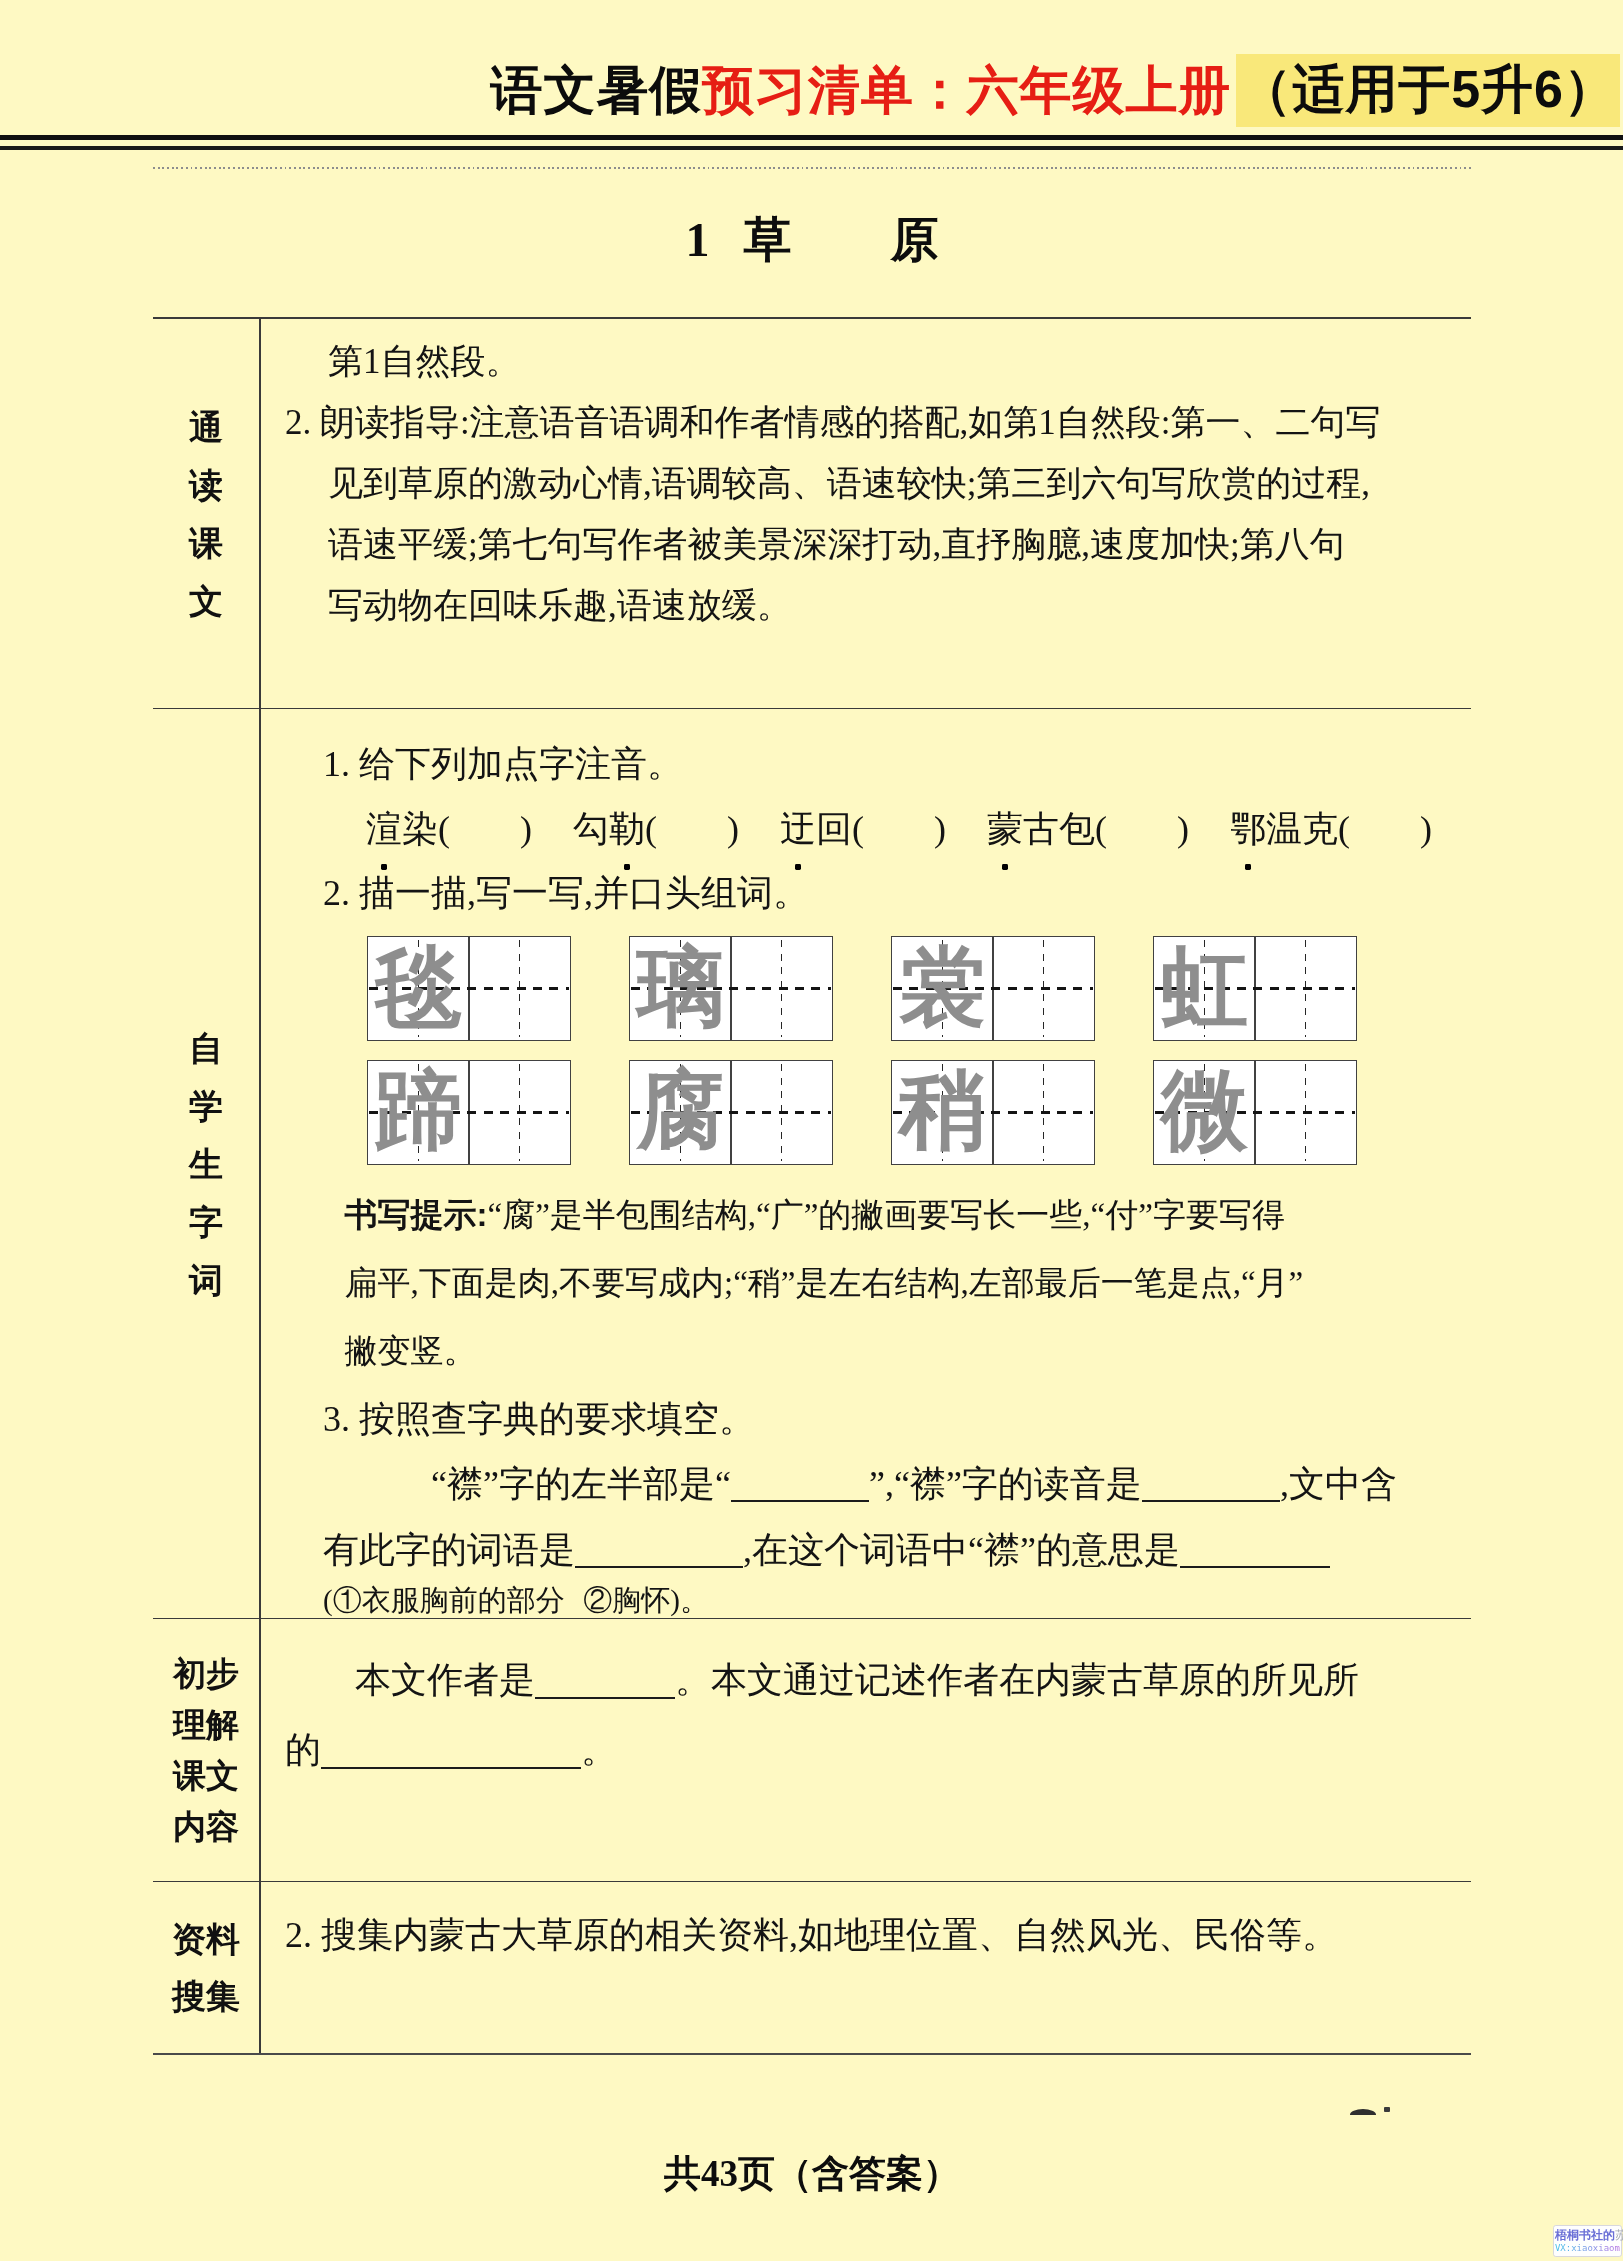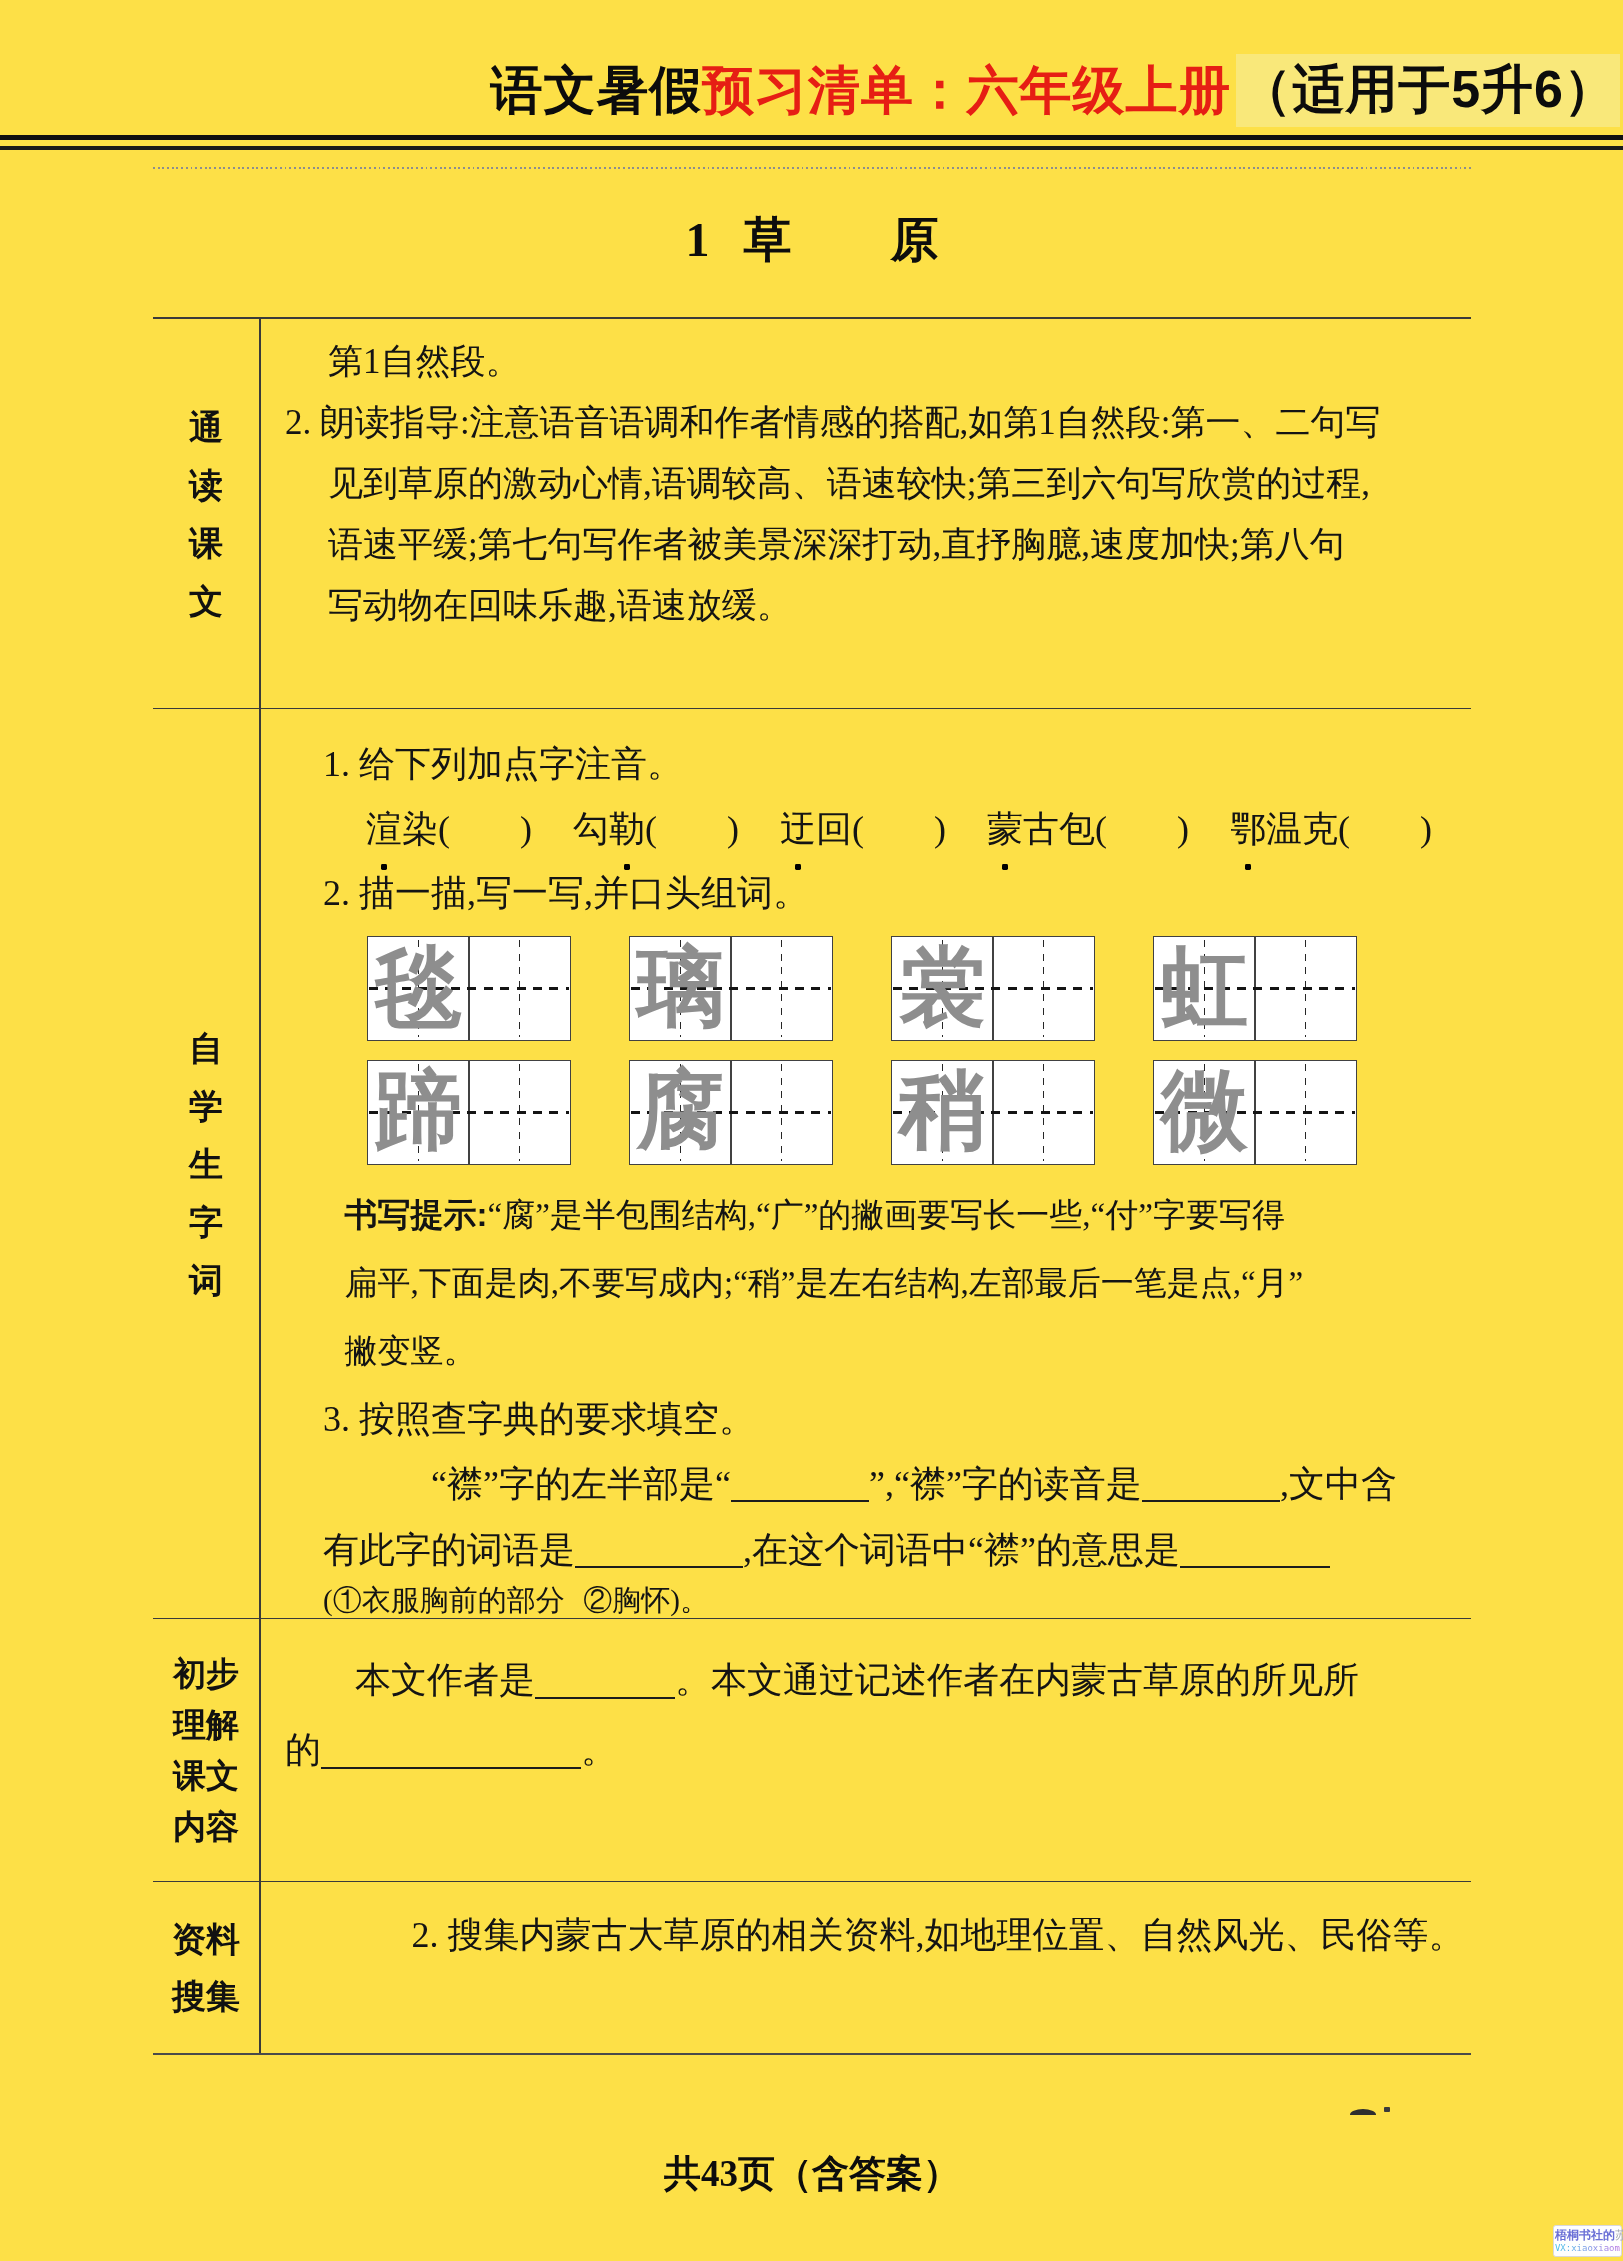--- a/index.html
+++ b/index.html
@@ -4,21 +4,21 @@
 <style>
   :root{
     --ink:#141414;
     --accent-red:#e61e14;
     --highlight-yellow:#f9e87a;
     --line-dark:#3a3a3a;
     --trace-gray:#8e8e8e;
   }
   html,body{margin:0;padding:0;background:#ffffff;}
   .page{
-    position:relative;width:1624px;height:2261px;background:#fde047;overflow:hidden;
+    position:relative;width:1624px;height:2261px;background:#fef9c3;overflow:hidden;
     font-family:"Liberation Serif","DejaVu Serif",serif;color:var(--ink);
   }
   
   .hdr{
     position:absolute;top:54px;right:3.7px;display:flex;align-items:center;
     font-family:"Liberation Sans","DejaVu Sans",sans-serif;font-weight:900;
     font-size:52px;line-height:1;color:#0c0c0c;letter-spacing:0.9px;white-space:nowrap;
   }
   .hdr .red{color:var(--accent-red);}
   .hdr .badge{background:var(--highlight-yellow);padding:9.4px 3.7px 11.2px 3.7px;margin-left:4.7px;color:#0c0c0c;}
@@ -29,21 +29,21 @@
     background:repeating-linear-gradient(90deg,#8d8d8d 0 1.9px,transparent 1.9px 4.7px);
   }
   
   .ttl{position:absolute;left:0;right:0;top:212px;text-align:center;font-size:48px;font-weight:700;color:#0d0d0d;line-height:56px;}
   .ttl .tnum{margin-right:34px;}
   .ttl .tc1{margin-right:99px;}
   
   .table{position:absolute;left:153px;top:317px;width:1318px;border-top:2.3px solid var(--line-dark);border-bottom:2.8px solid #4a4a4a;box-sizing:border-box;}
   .vline{position:absolute;left:106px;top:0;bottom:0;width:1.9px;background:var(--line-dark);}
   .trow{display:flex;border-bottom:1.9px solid var(--line-dark);box-sizing:border-box;}
-  .trow:last-child{border-bottom:none;text-align:right;}
+  .trow:last-child{border-bottom:none;}
   .r0{height:390px;} .r1{height:910px;} .r2{height:263px;} .r3{height:171px;}
   .lab{
     width:106px;flex:0 0 106px;display:flex;flex-direction:column;justify-content:center;align-items:center;
     font-family:"Liberation Sans","DejaVu Sans",sans-serif;font-weight:700;font-size:34px;line-height:58px;color:#111;
   }
   .r2 .lab{font-size:33px;line-height:51px;}
   .r3 .lab{line-height:57px;}
   .cont{flex:1;margin-left:1.9px;padding:0 6.6px 0 24px;font-size:36px;line-height:63px;box-sizing:border-box;overflow:hidden;}
   .r0 .cont{padding-top:12px;font-size:35px;line-height:61px;}
   .r1 .cont{padding-top:24px;margin-left:40px;}

